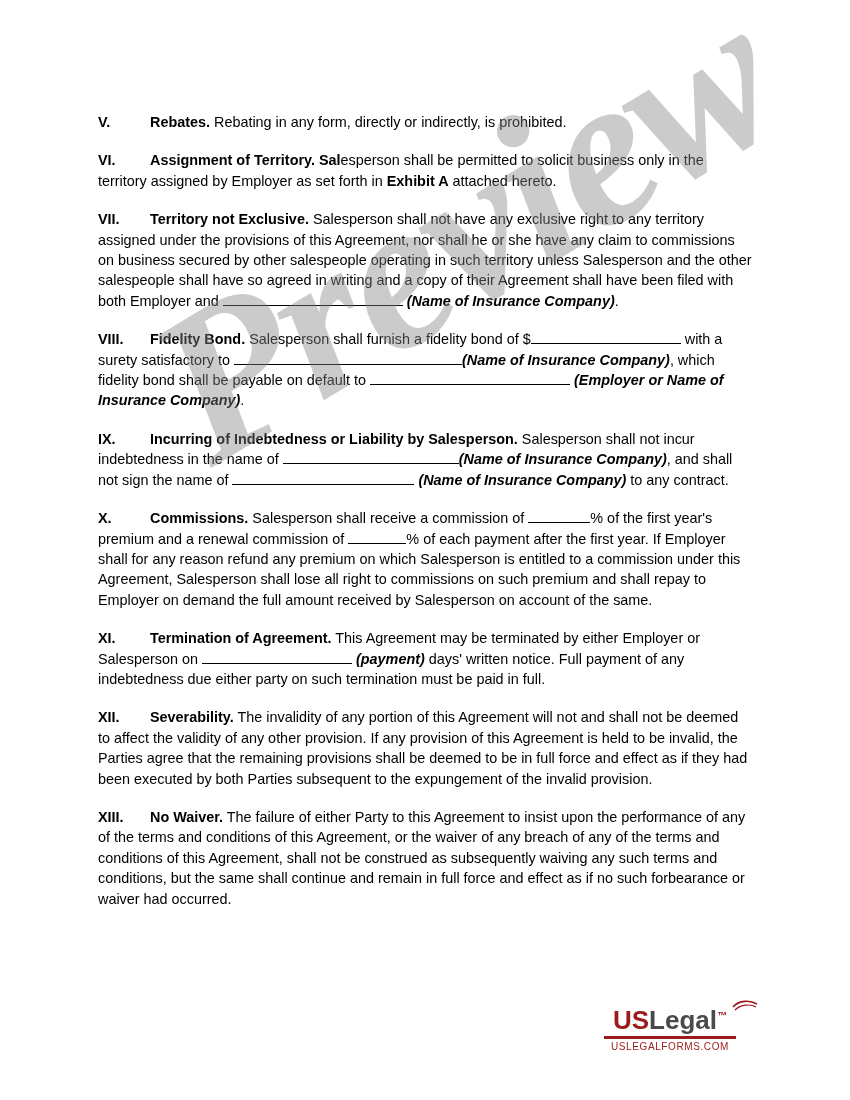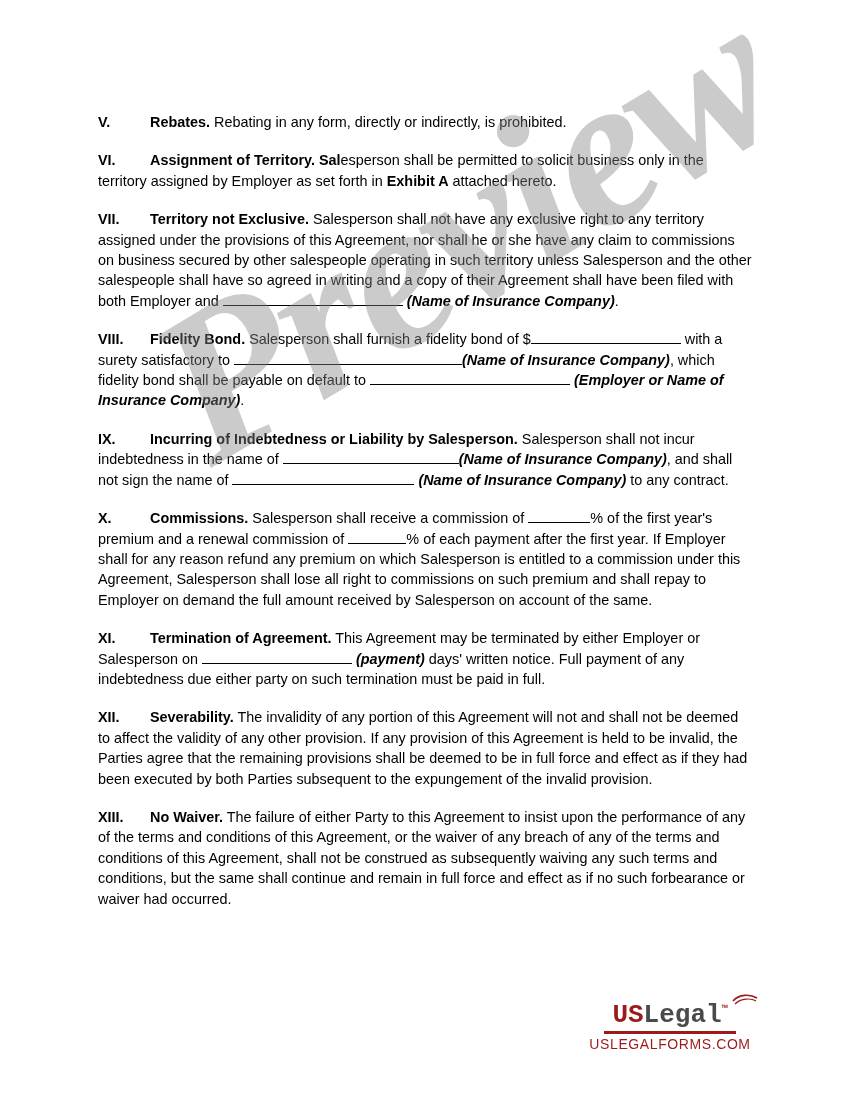--- a/index.html
+++ b/index.html
@@ -89,21 +89,21 @@
 
   
   .logo {
     position: absolute;
     right: 92px;
     bottom: 48px;
     text-align: center;
     width: 176px;
   }
   .logo-main {
-    font-family: Liberation Mono, monospace;
+    font-family: Liberation Sans, sans-serif;
     font-size: 26px;
     font-weight: bold;
     color: #9b1b1b;
     letter-spacing: 0px;
     line-height: 28px;
     white-space: nowrap;
   }
   .logo-main .us { color: #9b1b1b; }
   .logo-main .legal { color: #4a4a4a; }
   .logo-tm {
@@ -112,21 +112,21 @@
     color: #9b1b1b;
   }
   .logo-bar {
     margin: 2px auto 2px auto;
     width: 132px;
     height: 3px;
     background: #9b1b1b;
   }
   .logo-sub {
     font-family: "Liberation Sans", sans-serif;
-    font-size: 14px;
+    font-size: 10px;
     color: #9b1b1b;
     letter-spacing: 0.6px;
   }
   .logo-swoosh {
     position: absolute;
     right: 0px;
     top: -4px;
     width: 26px;
     height: 14px;
   }

